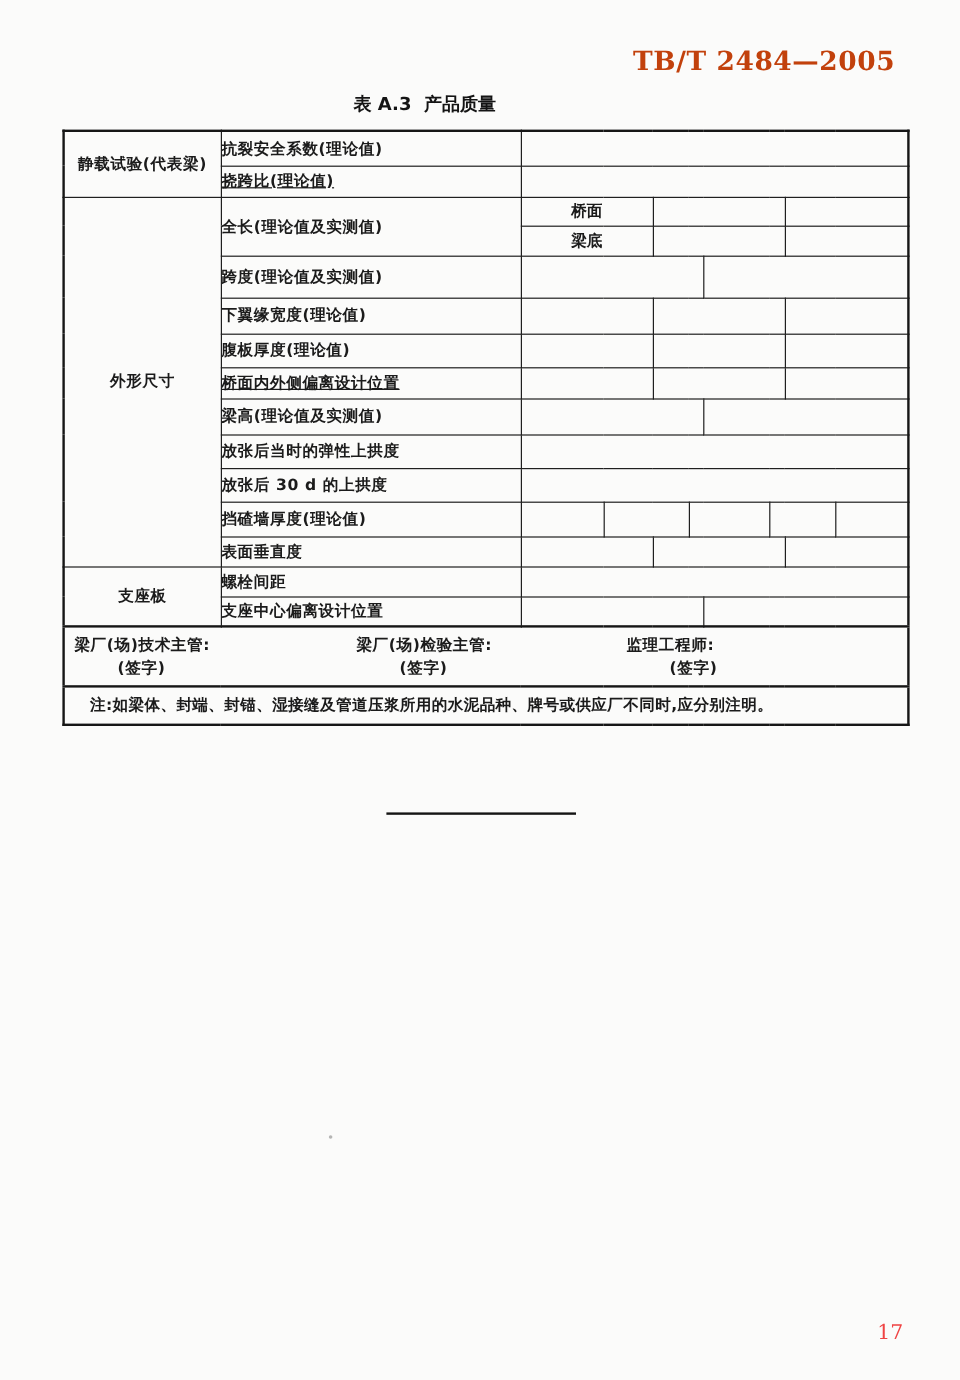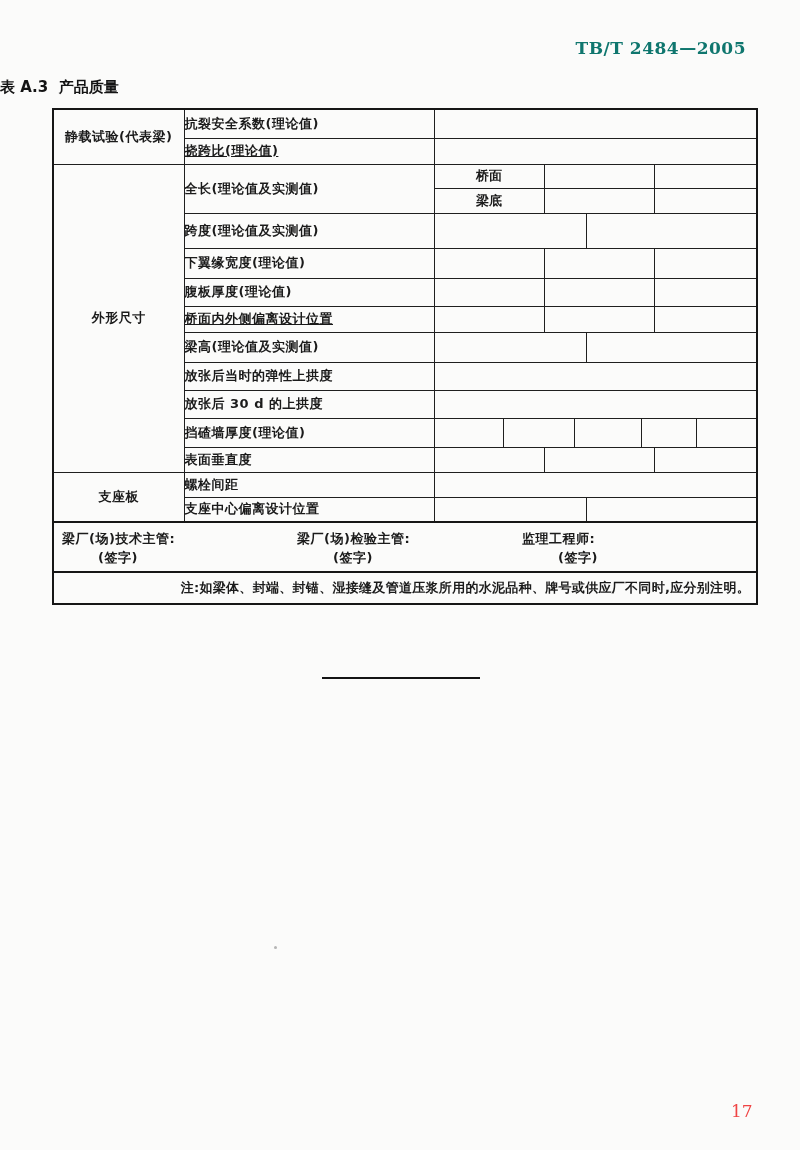--- a/index.html
+++ b/index.html
@@ -14,29 +14,30 @@
     color: #1a1a1a;
     font-family: "DejaVu Sans", sans-serif;
     overflow: hidden;
   }
   .doc-number {
     position: absolute;
     top: 38px;
     right: 54px;
     font-family: "DejaVu Serif", "DejaVu Sans", serif;
     font-weight: 700;
-    font-size: 17px;
-    letter-spacing: 0.5px;
-    color: #0f766e;
+    font-size: 22px;
+    letter-spacing: 0.5px;
+    color: #c2410c;
   }
   .table-title {
     position: absolute;
     top: 78px;
     left: 0;
     width: 708px;
+    text-align: center;
     font-size: 15px;
     font-weight: 700;
     white-space: pre;
     color: #141414;
   }
   table.main {
     position: absolute;
     left: 52px;
     top: 108px;
     width: 704px;
@@ -71,21 +72,21 @@
   tr.h29 { height: 29px; }
   tr.h26 { height: 26px; text-decoration: underline; }
   tr.h24 { height: 24px; }
   tr.h25 { height: 25px; }
   tr.h35 { height: 35px; }
   tr.h30 { height: 30px; }
   tr.h28 { height: 28px; padding-left: 32px; }
   tr.h48 { height: 48px; }
   tr.h32 { height: 32px; }
   tr.sig-row td { border-top: 2px solid #161616; }
-  tr.note-row td { border-top: 2px solid #161616; text-align: right; }
+  tr.note-row td { border-top: 2px solid #161616; }
   .sig-wrap {
     position: relative;
     height: 48px;
   }
   .sig-block {
     position: absolute;
     top: 6px;
     font-size: 13px;
     font-weight: 600;
     line-height: 19px;

